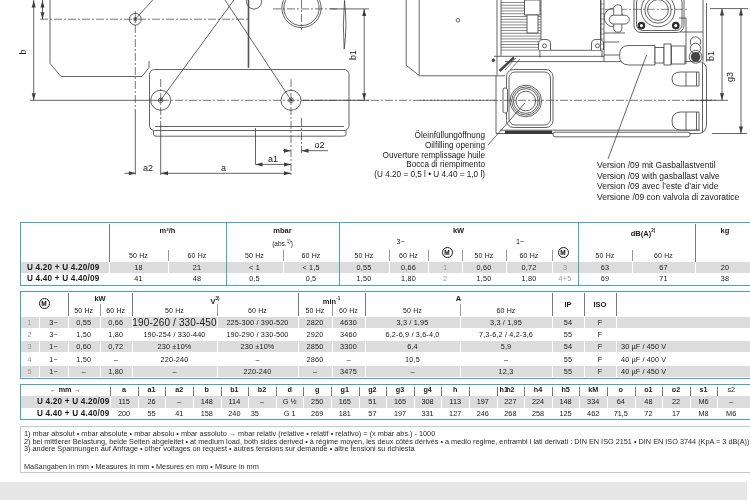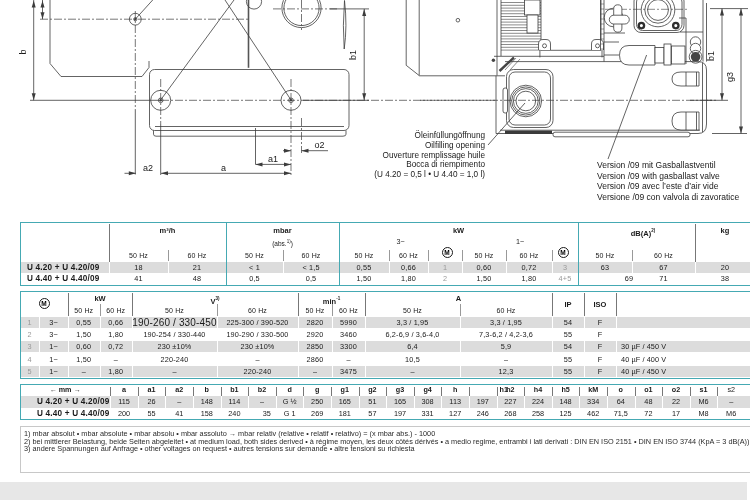--- a/index.html
+++ b/index.html
@@ -272,21 +272,21 @@
 <div class="t" style="left:109px;top:272.8px;width:59px;height:11px;line-height:11px;font-size:7.3px;letter-spacing:0.15px;">41</div>
 <div class="t" style="left:168px;top:272.8px;width:58px;height:11px;line-height:11px;font-size:7.3px;letter-spacing:0.15px;">48</div>
 <div class="t" style="left:226px;top:272.8px;width:57px;height:11px;line-height:11px;font-size:7.3px;letter-spacing:0.15px;">0,5</div>
 <div class="t" style="left:283px;top:272.8px;width:56px;height:11px;line-height:11px;font-size:7.3px;letter-spacing:0.15px;">0,5</div>
 <div class="t" style="left:339px;top:272.8px;width:50px;height:11px;line-height:11px;font-size:7.3px;letter-spacing:0.15px;">1,50</div>
 <div class="t" style="left:389px;top:272.8px;width:39px;height:11px;line-height:11px;font-size:7.3px;letter-spacing:0.15px;">1,80</div>
 <div class="t" style="left:428px;top:272.8px;width:34px;height:11px;line-height:11px;font-size:7.3px;letter-spacing:0.15px;color:#999;">2</div>
 <div class="t" style="left:462px;top:272.8px;width:44px;height:11px;line-height:11px;font-size:7.3px;letter-spacing:0.15px;">1,50</div>
 <div class="t" style="left:506px;top:272.8px;width:46px;height:11px;line-height:11px;font-size:7.3px;letter-spacing:0.15px;">1,80</div>
 <div class="t" style="left:552px;top:272.8px;width:26px;height:11px;line-height:11px;font-size:7.3px;letter-spacing:0.15px;color:#999;">4+5</div>
-<div class="t" style="left:578px;top:272.8px;width:54px;height:19px;line-height:11px;font-size:7.3px;letter-spacing:0.15px;margin-left:24px;">69</div>
+<div class="t" style="left:578px;top:272.8px;width:54px;height:19px;line-height:11px;font-size:7.3px;letter-spacing:0.15px;">69</div>
 <div class="t" style="left:632px;top:272.8px;width:63px;height:11px;line-height:11px;font-size:7.3px;letter-spacing:0.15px;">71</div>
 <div class="t" style="left:695px;top:272.8px;width:60px;height:11px;line-height:11px;font-size:7.3px;letter-spacing:0.15px;">38</div>
 
 <div style="position:absolute;left:20px;top:290.8px;width:735px;height:88.39999999999998px;border:1px solid #45a9b3;border-right:none;box-sizing:border-box;"></div>
 <div style="position:absolute;left:21px;top:316.90000000000003px;width:734px;height:11.2px;background:#dcdcdc;"></div>
 <div style="position:absolute;left:39px;top:316.3px;width:1px;height:12.199999999999989px;background:#fff;"></div>
 <div style="position:absolute;left:68px;top:316.3px;width:1px;height:12.199999999999989px;background:#fff;"></div>
 <div style="position:absolute;left:99.5px;top:316.3px;width:1px;height:12.199999999999989px;background:#fff;"></div>
 <div style="position:absolute;left:132px;top:316.3px;width:1px;height:12.199999999999989px;background:#fff;"></div>
 <div style="position:absolute;left:217px;top:316.3px;width:1px;height:12.199999999999989px;background:#fff;"></div>
@@ -349,21 +349,21 @@
 <div class="t" style="left:332px;top:305px;width:33px;height:11px;line-height:11px;font-size:7px;letter-spacing:0.15px;">60 Hz</div>
 <div class="t" style="left:365px;top:305px;width:95px;height:11px;line-height:11px;font-size:7px;letter-spacing:0.15px;">50 Hz</div>
 <div class="t" style="left:460px;top:305px;width:92px;height:11px;line-height:11px;font-size:7px;letter-spacing:0.15px;">60 Hz</div>
 <div class="t" style="left:20px;top:316.90000000000003px;width:19px;height:11.2px;line-height:11.2px;font-size:7.3px;letter-spacing:0.15px;color:#999;">1</div>
 <div class="t" style="left:39px;top:316.90000000000003px;width:29px;height:11.2px;line-height:11.2px;font-size:7.3px;letter-spacing:0.15px;">3~</div>
 <div class="t" style="left:68px;top:316.90000000000003px;width:31.5px;height:11.2px;line-height:11.2px;font-size:7.3px;letter-spacing:0.15px;">0,55</div>
 <div class="t" style="left:99.5px;top:316.90000000000003px;width:32.5px;height:11.2px;line-height:11.2px;font-size:7.3px;letter-spacing:0.15px;">0,66</div>
 <div class="t" style="left:132px;top:316.90000000000003px;width:85px;height:11.2px;line-height:11.2px;font-size:10px;letter-spacing:0.15px;">190-260 / 330-450</div>
 <div class="t" style="left:217px;top:316.90000000000003px;width:81px;height:11.2px;line-height:11.2px;font-size:7.3px;letter-spacing:0.15px;">225-300 / 390-520</div>
 <div class="t" style="left:298px;top:316.90000000000003px;width:34px;height:25px;line-height:11.2px;font-size:7.3px;letter-spacing:0.15px;">2820</div>
-<div class="t" style="left:332px;top:316.90000000000003px;width:33px;height:11.2px;line-height:11.2px;font-size:7.3px;letter-spacing:0.15px;">5990</div>
+<div class="t" style="left:332px;top:316.90000000000003px;width:33px;height:11.2px;line-height:11.2px;font-size:7.3px;letter-spacing:0.15px;">4630</div>
 <div class="t" style="left:365px;top:316.90000000000003px;width:95px;height:11.2px;line-height:11.2px;font-size:7.3px;letter-spacing:0.15px;">3,3 / 1,95</div>
 <div class="t" style="left:460px;top:316.90000000000003px;width:92px;height:11.2px;line-height:11.2px;font-size:7.3px;letter-spacing:0.15px;">3,3 / 1,95</div>
 <div class="t" style="left:552px;top:316.90000000000003px;width:32px;height:11.2px;line-height:11.2px;font-size:7.3px;letter-spacing:0.15px;">54</div>
 <div class="t" style="left:584px;top:316.90000000000003px;width:32px;height:11.2px;line-height:11.2px;font-size:7.3px;letter-spacing:0.15px;">F</div>
 <div class="t" style="left:20px;top:329.1px;width:19px;height:11.2px;line-height:11.2px;font-size:7.3px;letter-spacing:0.15px;color:#999;">2</div>
 <div class="t" style="left:39px;top:329.1px;width:29px;height:11.2px;line-height:11.2px;font-size:7.3px;letter-spacing:0.15px;">3~</div>
 <div class="t" style="left:68px;top:329.1px;width:31.5px;height:11.2px;line-height:11.2px;font-size:7.3px;letter-spacing:0.15px;">1,50</div>
 <div class="t" style="left:99.5px;top:329.1px;width:32.5px;height:11.2px;line-height:11.2px;font-size:7.3px;letter-spacing:0.15px;">1,80</div>
 <div class="t" style="left:132px;top:329.1px;width:85px;height:11.2px;line-height:11.2px;font-size:7.3px;letter-spacing:0.15px;">190-254 / 330-440</div>
 <div class="t" style="left:217px;top:329.1px;width:81px;height:11.2px;line-height:11.2px;font-size:7.3px;letter-spacing:0.15px;">190-290 / 330-500</div>
@@ -508,21 +508,21 @@
 <div class="t" style="left:634.6px;top:395.6px;width:27.600000000000023px;height:12.0px;line-height:12.0px;font-size:7.3px;">48</div>
 <div class="t" style="left:662.2px;top:395.6px;width:27.600000000000023px;height:12.0px;line-height:12.0px;font-size:7.3px;">22</div>
 <div class="t" style="left:689.8000000000001px;top:395.6px;width:27.600000000000023px;height:12.0px;line-height:12.0px;font-size:7.3px;">M6</div>
 <div class="t" style="left:717.4000000000001px;top:395.6px;width:27.600000000000023px;height:12.0px;line-height:12.0px;font-size:7.3px;">–</div>
 <div class="t" style="left:37px;top:407.6px;width:73.2px;height:11.199999999999989px;line-height:11.199999999999989px;font-size:8.2px;letter-spacing:0.2px;font-weight:bold;text-align:left;">U 4.40 + U 4.40/09</div>
 <div class="t" style="left:110.2px;top:407.6px;width:27.60000000000001px;height:11.199999999999989px;line-height:11.199999999999989px;font-size:7.3px;">200</div>
 <div class="t" style="left:137.8px;top:407.6px;width:27.599999999999994px;height:11.199999999999989px;line-height:11.199999999999989px;font-size:7.3px;">55</div>
 <div class="t" style="left:165.4px;top:407.6px;width:27.599999999999994px;height:11.199999999999989px;line-height:11.199999999999989px;font-size:7.3px;">41</div>
 <div class="t" style="left:193.0px;top:407.6px;width:27.600000000000023px;height:11.199999999999989px;line-height:11.199999999999989px;font-size:7.3px;">158</div>
 <div class="t" style="left:220.60000000000002px;top:407.6px;width:27.599999999999966px;height:11.199999999999989px;line-height:11.199999999999989px;font-size:7.3px;">240</div>
-<div class="t" style="left:253px;top:407.6px;width:27.600000000000023px;height:11.199999999999989px;line-height:11.199999999999989px;font-size:7.3px;">35</div>
+<div class="t" style="left:241px;top:407.6px;width:27.600000000000023px;height:11.199999999999989px;line-height:11.199999999999989px;font-size:7.3px;">35</div>
 <div class="t" style="left:275.8px;top:407.6px;width:27.600000000000023px;height:11.199999999999989px;line-height:11.199999999999989px;font-size:7.3px;">G 1</div>
 <div class="t" style="left:303.40000000000003px;top:407.6px;width:27.599999999999966px;height:11.199999999999989px;line-height:11.199999999999989px;font-size:7.3px;">269</div>
 <div class="t" style="left:331.0px;top:407.6px;width:27.600000000000023px;height:11.199999999999989px;line-height:11.199999999999989px;font-size:7.3px;">181</div>
 <div class="t" style="left:358.6px;top:407.6px;width:27.599999999999966px;height:11.199999999999989px;line-height:11.199999999999989px;font-size:7.3px;">57</div>
 <div class="t" style="left:386.2px;top:407.6px;width:27.600000000000023px;height:11.199999999999989px;line-height:11.199999999999989px;font-size:7.3px;">197</div>
 <div class="t" style="left:413.8px;top:407.6px;width:27.600000000000023px;height:11.199999999999989px;line-height:11.199999999999989px;font-size:7.3px;">331</div>
 <div class="t" style="left:441.40000000000003px;top:407.6px;width:27.599999999999966px;height:11.199999999999989px;line-height:11.199999999999989px;font-size:7.3px;">127</div>
 <div class="t" style="left:469.0px;top:407.6px;width:27.600000000000023px;height:11.199999999999989px;line-height:11.199999999999989px;font-size:7.3px;">246</div>
 <div class="t" style="left:496.6px;top:407.6px;width:27.600000000000023px;height:11.199999999999989px;line-height:11.199999999999989px;font-size:7.3px;">268</div>
 <div class="t" style="left:524.2px;top:407.6px;width:27.600000000000023px;height:11.199999999999989px;line-height:11.199999999999989px;font-size:7.3px;">258</div>
@@ -532,14 +532,15 @@
 <div class="t" style="left:634.6px;top:407.6px;width:27.600000000000023px;height:11.199999999999989px;line-height:11.199999999999989px;font-size:7.3px;">72</div>
 <div class="t" style="left:662.2px;top:407.6px;width:27.600000000000023px;height:11.199999999999989px;line-height:11.199999999999989px;font-size:7.3px;">17</div>
 <div class="t" style="left:689.8000000000001px;top:407.6px;width:27.600000000000023px;height:11.199999999999989px;line-height:11.199999999999989px;font-size:7.3px;">M8</div>
 <div class="t" style="left:717.4000000000001px;top:407.6px;width:27.600000000000023px;height:11.199999999999989px;line-height:11.199999999999989px;font-size:7.3px;">M6</div>
 
 <div style="position:absolute;left:20px;top:426px;width:735px;height:47px;border:1px solid #c8c8c8;border-right:none;box-sizing:border-box;"></div>
 <div class="t" style="left:24px;top:429.6px;width:740px;height:8px;line-height:8px;font-size:7.3px;text-align:left;color:#2a2a2a;">1) mbar absolut • mbar absolute • mbar absolu • mbar assoluto  →  mbar relativ (relative • relatif • relativo) = (x mbar abs.) - 1000</div>
 <div class="t" style="left:24px;top:437.5px;width:740px;height:8px;line-height:8px;font-size:7.3px;text-align:left;color:#2a2a2a;">2) bei mittlerer Belastung, beide Seiten abgeleitet • at medium load, both sides derived • à régime moyen, les deux côtés dérivés • a medio regime, entrambi i lati derivati :  DIN EN ISO 2151 • DIN EN ISO 3744 (KpA = 3 dB(A))</div>
 <div class="t" style="left:24px;top:445.4px;width:740px;height:8px;line-height:8px;font-size:7.3px;text-align:left;color:#2a2a2a;">3) andere Spannungen auf Anfrage • other voltages on request • autres tensions sur demande • altre tensioni su richiesta</div>
 
+<div class="t" style="left:24px;top:461.5px;width:500px;height:9px;line-height:9px;font-size:7.3px;text-align:left;color:#2a2a2a;">Maßangaben in mm • Measures in mm • Mesures en mm • Misure in mm</div>
 
 <div style="position:absolute;left:0px;top:482px;width:747px;height:18px;background:#e7e7e7;"></div>
 </div>
 </body></html>

